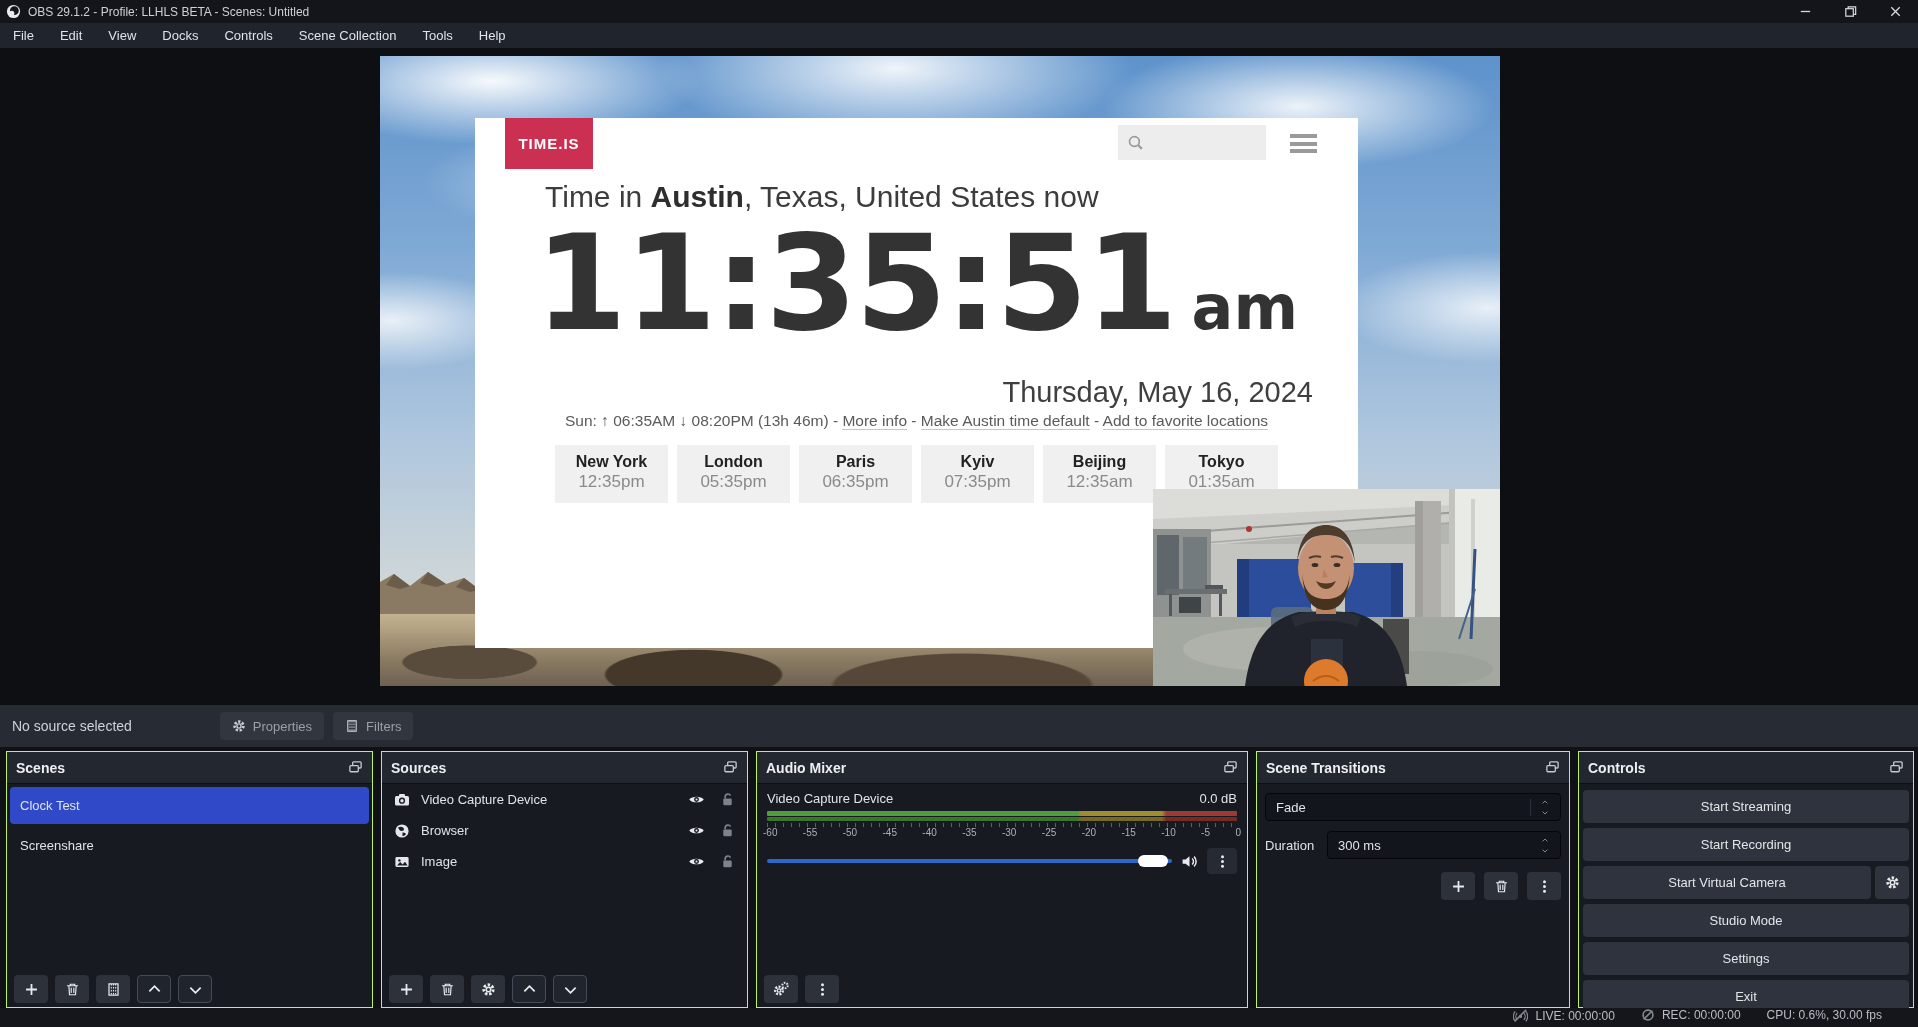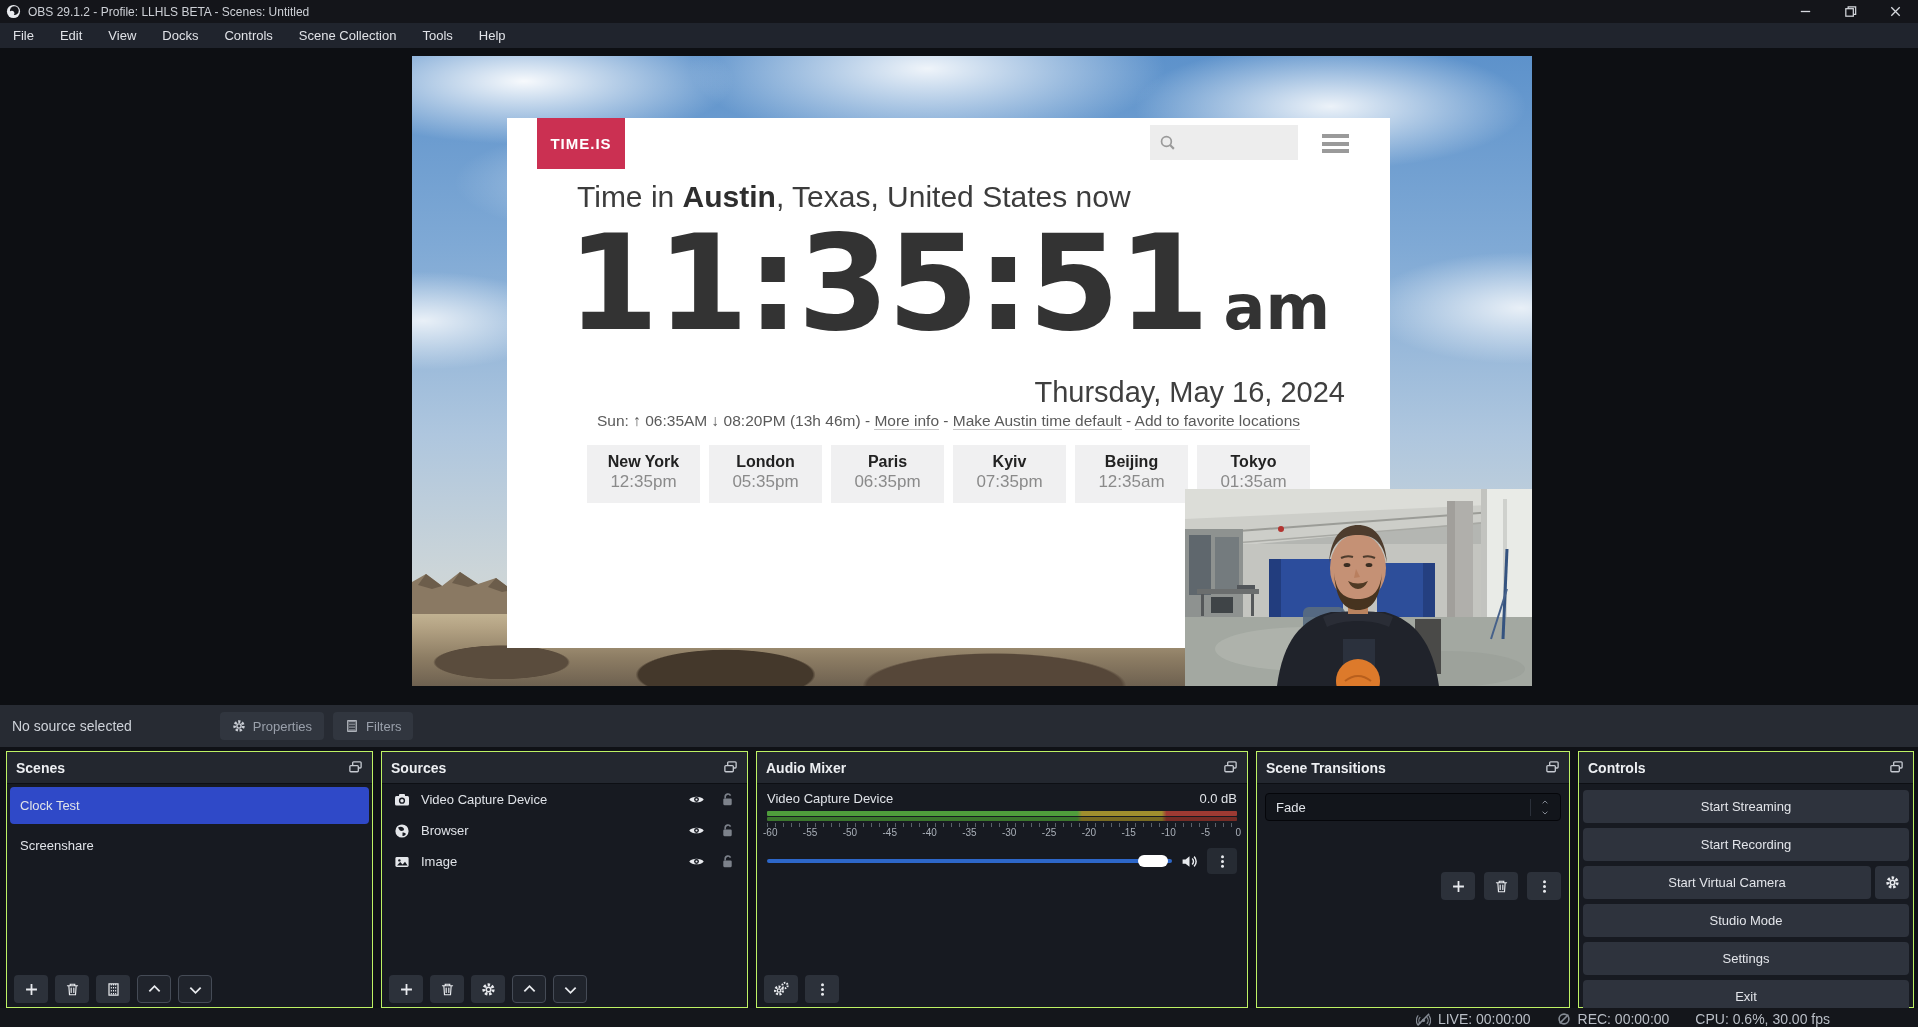--- a/index.html
+++ b/index.html
@@ -14,21 +14,21 @@
   .win-btns { margin-left:auto; display:flex; }
   .win-btn { width:45px; height:23px; display:flex; align-items:center; justify-content:center; color:#d6d9de; }
 
   
   .menubar { position:absolute; top:23px; left:0; width:1918px; height:25px; background:#20242d;
              display:flex; align-items:center; font-size:13px; color:#e0e2e7; }
   .menu-item { padding:0 13px; height:25px; display:flex; align-items:center; }
 
   
   .preview-wrap { position:absolute; top:48px; left:0; width:1918px; height:657px; background:#0d0f13; }
-  .canvas { position:absolute; left:412px; top:8px; width:1120px; height:630px; overflow:hidden; }
+  .canvas { position:absolute; left:380px; top:8px; width:1120px; height:630px; overflow:hidden; }
   .sky { position:absolute; inset:0;
     background-image:
       radial-gradient(ellipse 300px 90px at 10% 4%, rgba(255,255,255,.95), rgba(255,255,255,0) 70%),
       radial-gradient(ellipse 340px 110px at 46% 2%, rgba(255,255,255,.9), rgba(255,255,255,0) 70%),
       radial-gradient(ellipse 280px 90px at 82% 8%, rgba(255,255,255,.88), rgba(255,255,255,0) 70%),
       radial-gradient(ellipse 220px 80px at 99% 40%, rgba(255,255,255,.8), rgba(255,255,255,0) 70%),
       radial-gradient(ellipse 200px 70px at 1% 42%, rgba(255,255,255,.8), rgba(255,255,255,0) 70%),
       radial-gradient(ellipse 260px 80px at 20% 20%, rgba(255,255,255,.5), rgba(255,255,255,0) 70%),
       linear-gradient(180deg, #5d92cb 0%, #7fa9d5 30%, #aec6de 60%, #ccd5d8 82%, #d9d6cb 100%); }
   .desert { position:absolute; left:0; bottom:0; width:100%; height:95px;
@@ -133,22 +133,22 @@
   .ctl-body { display:flex; flex-direction:column; gap:5px; padding:6px 4px; }
   .ctl-btn { height:33px; background:#2e333d; border-radius:4px; display:flex; align-items:center;
              justify-content:center; font-size:13px; color:#e3e5ea; }
   .ctl-row { display:flex; gap:4px; }
   .ctl-row .ctl-btn { flex:1; }
   .ctl-gear { width:34px; height:33px; background:#2e333d; border-radius:4px; flex:none;
               display:flex; align-items:center; justify-content:center; color:#e8eaee; }
 
   
   .statusbar { position:absolute; left:0; top:1008px; width:1918px; height:19px; background:#14161b;
-               display:flex; align-items:flex-end; justify-content:flex-end; font-size:14px;
-               color:#b9bec6; padding-right:88px; }
+               display:flex; align-items:flex-start; justify-content:flex-end; font-size:12px;
+               color:#b9bec6; padding-right:36px; }
   .statusbar .grp { display:flex; align-items:center; gap:7px; margin-left:26px; color:#b9bec6; }
   .statusbar svg { color:#858b94; }
 
   .hidden-defs { position:absolute; width:0; height:0; overflow:hidden; }
 </style>
 </head>
 <body>
 
 <svg class="hidden-defs">
   <defs>
@@ -600,20 +600,34 @@
         <span>Fade</span>
         <span class="arrows">
           <svg width="10" height="7" viewBox="0 0 16 16">
               <use href="#i-chev-up"></use>
             </svg>
           <svg width="10" height="7" viewBox="0 0 16 16">
               <use href="#i-chev-down"></use>
             </svg>
         </span>
       </div>
+      <div class="dur-row">
+        <span class="dur-label">Duration</span>
+        <div class="spinbox">
+          <span>300 ms</span>
+          <span class="arrows">
+            <svg width="10" height="7" viewBox="0 0 16 16">
+                <use href="#i-chev-up"></use>
+              </svg>
+            <svg width="10" height="7" viewBox="0 0 16 16">
+                <use href="#i-chev-down"></use>
+              </svg>
+          </span>
+        </div>
+      </div>
       <div class="trans-btns">
         <div class="icon-btn">
             <svg width="15" height="15" viewBox="0 0 16 16">
               <use href="#i-plus"></use>
             </svg>
           </div>
         <div class="icon-btn">
             <svg width="15" height="15" viewBox="0 0 16 16">
               <use href="#i-trash"></use>
             </svg>

